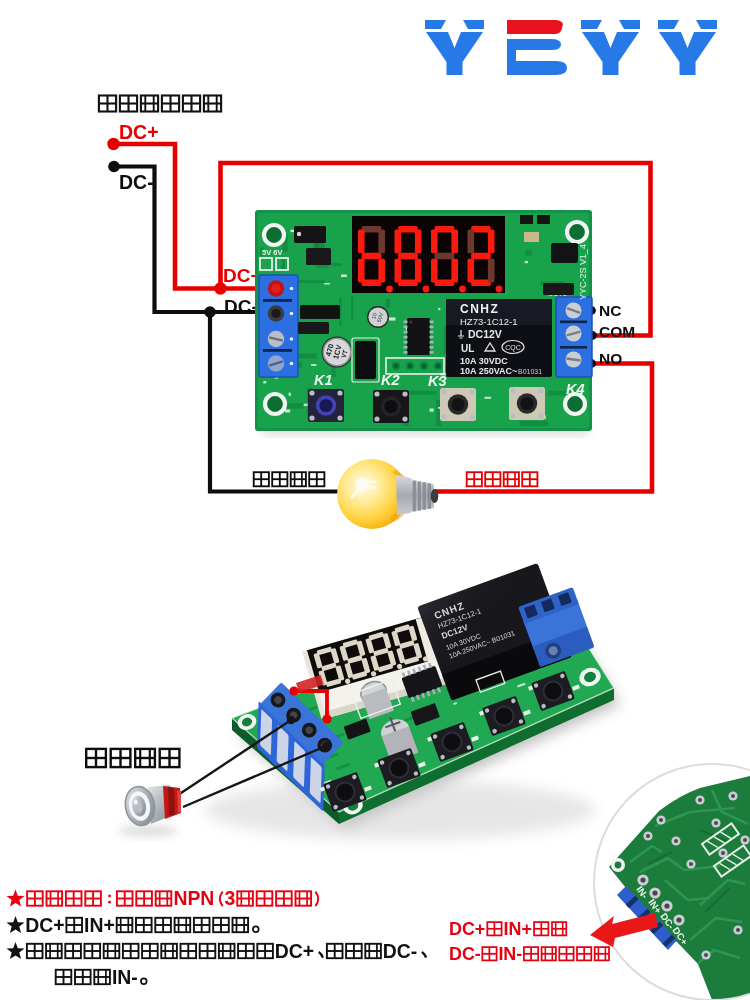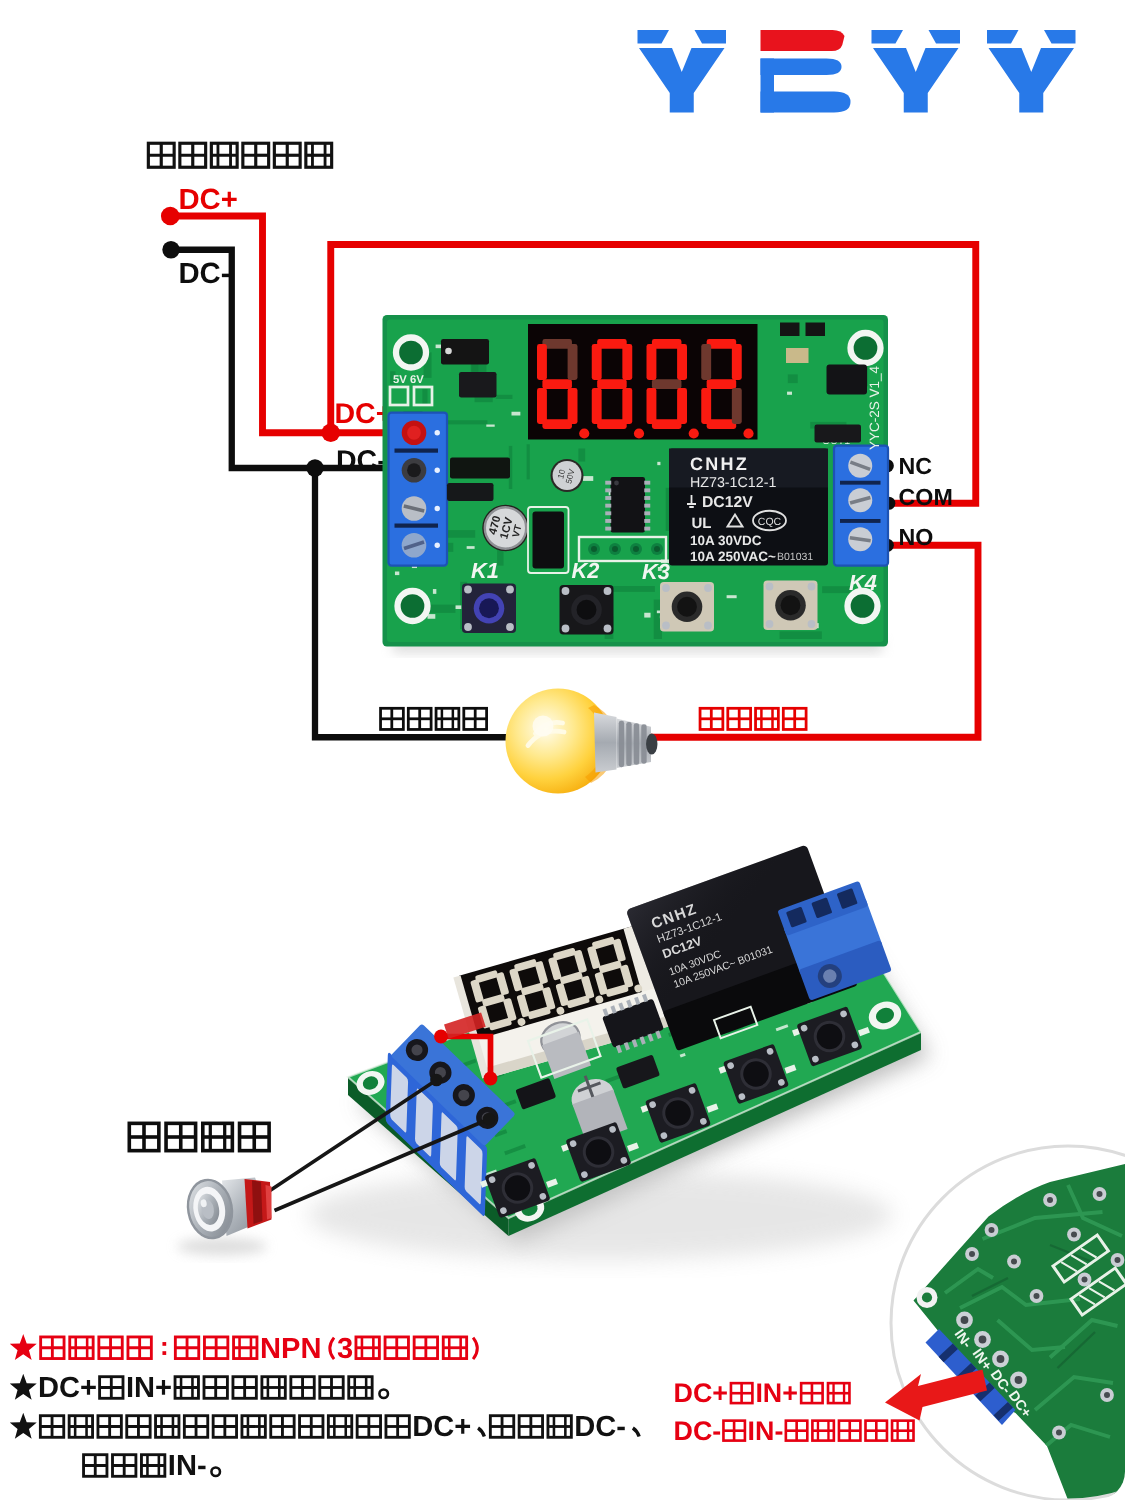--- a/index.html
+++ b/index.html
@@ -1,15 +1,15 @@
 <!DOCTYPE html>
 <html><head><meta charset="utf-8">
 <style>
 html,body{margin:0;padding:0;background:#fff;}
-#page{position:relative;width:750px;height:1000px;background:#fff;overflow:hidden;font-family:"Liberation Sans", sans-serif;border-radius:19px;}
+#page{position:relative;width:750px;height:1000px;background:#fff;overflow:hidden;font-family:"Liberation Sans", sans-serif;}
 </style></head>
 <body>
 <div id="page">
 <svg width="750" height="1000" viewBox="0 0 750 1000">
 <defs>
 <radialGradient id="bulbg" cx="0.38" cy="0.38" r="0.78">
 <stop offset="0" stop-color="#fffdf0"></stop>
           <stop offset="0.35" stop-color="#ffe98e"></stop>
 <stop offset="0.62" stop-color="#ffd23e"></stop>
           <stop offset="0.85" stop-color="#f7b112"></stop>

